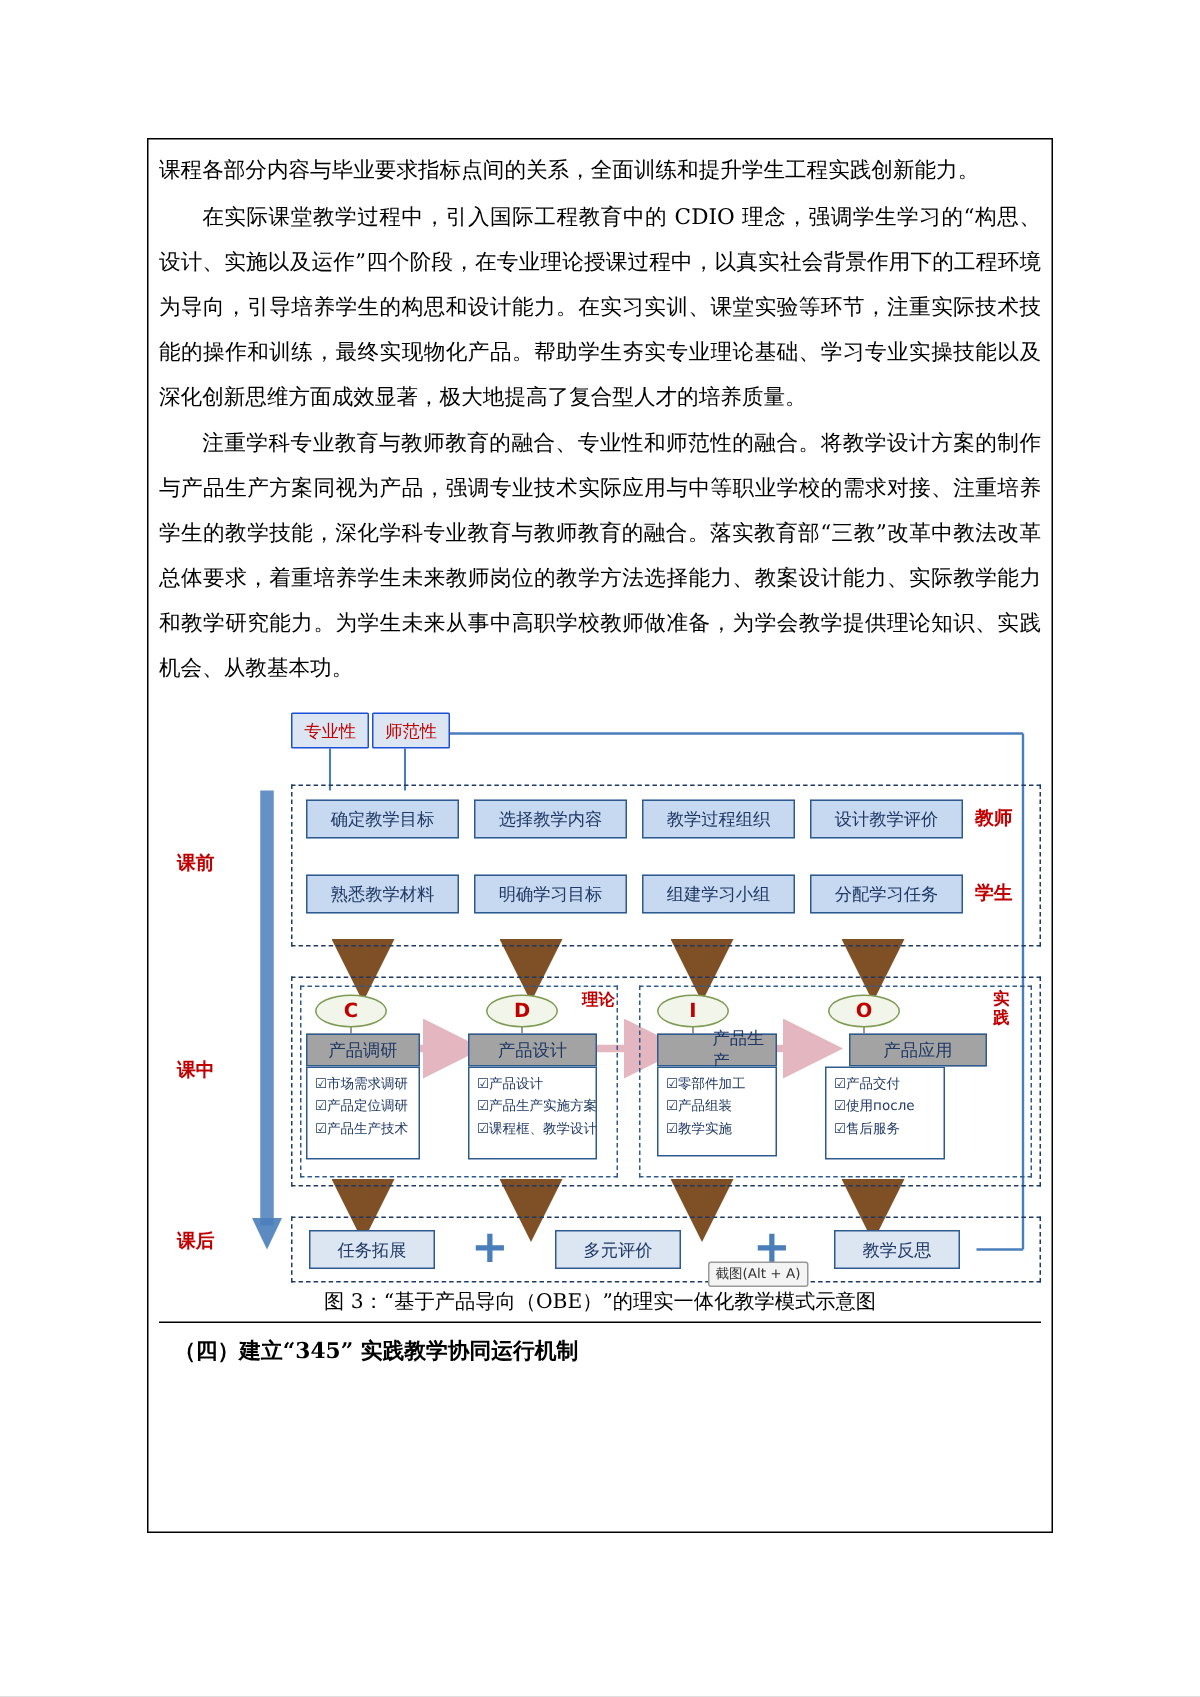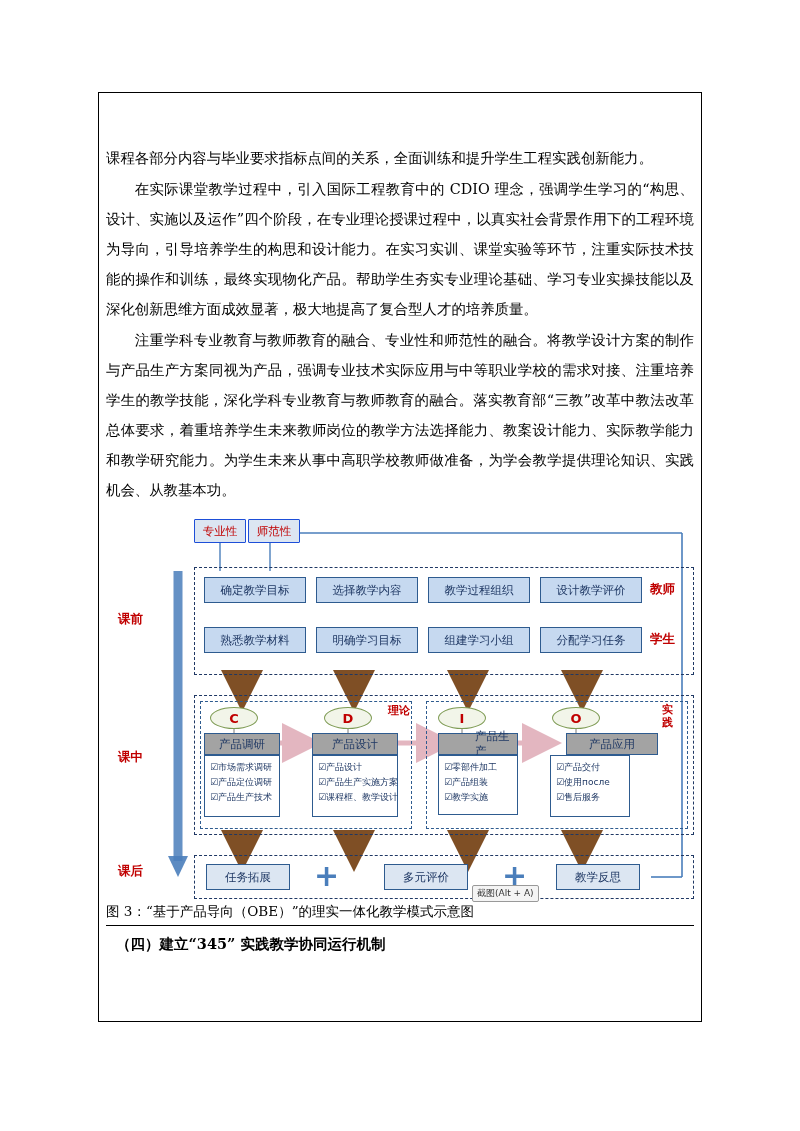--- a/index.html
+++ b/index.html
@@ -27,21 +27,20 @@
     height: 930px;
     border: 1px solid #000;
     box-sizing: border-box;
   }
   .content {
     position: absolute;
     left: 106px;
     top: 99px;
     width: 588px;
     box-sizing: border-box;
-    margin-top: 44px;
   }
   p.para {
     margin: 0 0 1px 0;
     font-family: "DejaVu Serif", serif;
     font-size: 14.4px;
     line-height: 30px;
     color: #000;
     text-align: justify;
     text-justify: inter-ideograph;
   }
@@ -169,21 +168,21 @@
     font-size: 9px;
     padding: 1px 4px;
     border-radius: 2px;
     white-space: nowrap;
   }
   .caption {
     position: absolute;
     left: 0;
     top: 392px;
     width: 588px;
-    text-align: left;
+    text-align: center;
     font-family: "DejaVu Serif", serif;
     font-size: 13.5px;
     color: #000;
   }
   .heading-4 {
     position: absolute;
     left: 10px;
     top: 424px;
     font-family: "DejaVu Serif", serif;
     font-size: 14.5px;
@@ -325,21 +324,21 @@
         <div class="prod-title" style="left:460px; top:222px; width:92px;">产品应用</div>
         <div class="prod-body" style="left:444px; top:244px; width:80px; height:62px;">
           <div>☑<span>产品交付</span></div>
           <div>☑<span>使用после</span></div>
           <div>☑<span>售后服务</span></div>
         </div>
 
         <div class="dashed" style="left:88px; top:344px; width:500px; height:44px;"></div>
         <div class="post-box" style="left:100px; top:353px; width:84px;">任务拓展</div>
         <div class="plus" style="left:208px; top:350px;">+</div>
-        <div class="post-box" style="left:278px; top:353px; width:84px;">多元评价</div>
+        <div class="post-box" style="left:264px; top:353px; width:84px;">多元评价</div>
         <div class="plus" style="left:396px; top:350px;">+</div>
         <div class="post-box" style="left:450px; top:353px; width:84px;">教学反思</div>
 
         <div class="tooltip" style="left:366px; top:374px;">截图(Alt + A)</div>
       </div>
 
       <div class="caption">图 3：“基于产品导向（OBE）”的理实一体化教学模式示意图</div>
       <div class="hl-line"></div>
       <div class="heading-4">（四）建立“345” 实践教学协同运行机制</div>
     </div>

